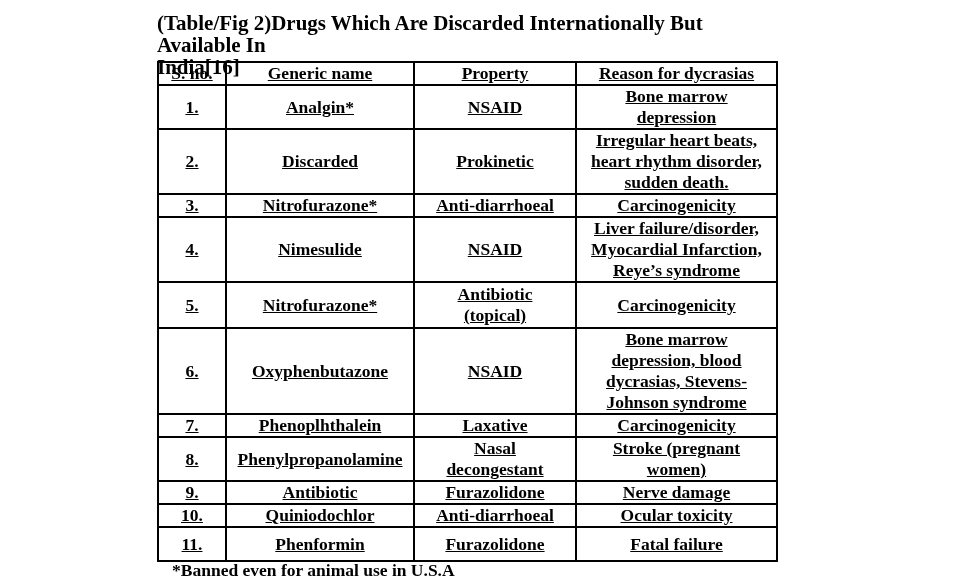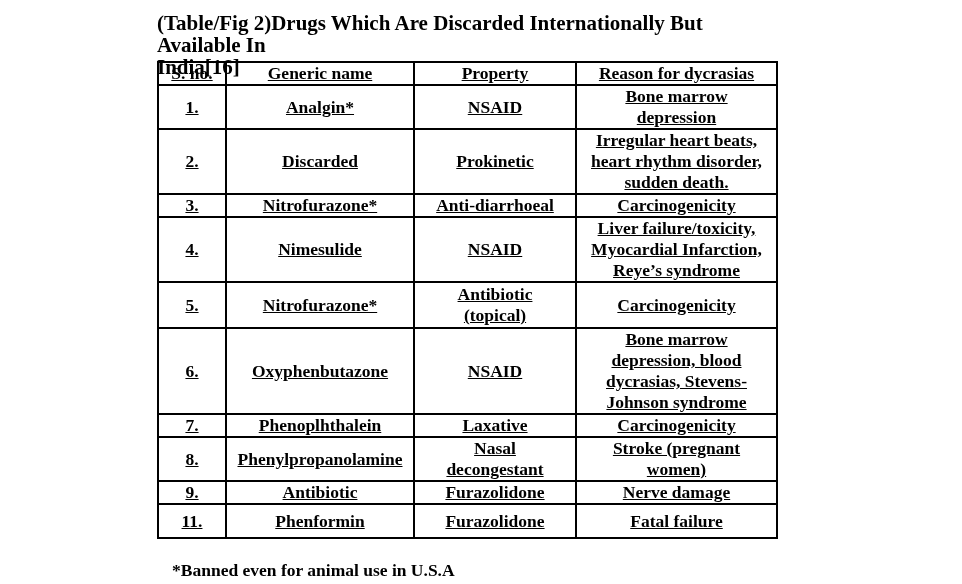--- a/index.html
+++ b/index.html
@@ -104,21 +104,21 @@
     <tr class="h-r3">
       <td>3.</td>
       <td>Nitrofurazone*</td>
       <td>Anti-diarrhoeal</td>
       <td>Carcinogenicity</td>
     </tr>
     <tr class="h-r4">
       <td>4.</td>
       <td>Nimesulide</td>
       <td>NSAID</td>
-      <td>Liver failure/toxicity,
+      <td>Liver failure/disorder,
 Myocardial Infarction,
 Reye’s syndrome</td>
     </tr>
     <tr class="h-r5">
       <td>5.</td>
       <td>Nitrofurazone*</td>
       <td>Antibiotic
 (topical)</td>
       <td>Carcinogenicity</td>
     </tr>
@@ -144,20 +144,26 @@
 decongestant</td>
       <td>Stroke (pregnant
 women)</td>
     </tr>
     <tr class="h-r9">
       <td>9.</td>
       <td>Antibiotic</td>
       <td>Furazolidone</td>
       <td>Nerve damage</td>
     </tr>
+    <tr class="h-r10">
+      <td>10.</td>
+      <td>Quiniodochlor</td>
+      <td>Anti-diarrhoeal</td>
+      <td>Ocular toxicity</td>
+    </tr>
     <tr class="h-r11">
       <td>11.</td>
       <td>Phenformin</td>
       <td>Furazolidone</td>
       <td>Fatal failure</td>
     </tr>
   </tbody>
 </table>
 
 <div class="footnote">*Banned even for animal use in U.S.A</div>

